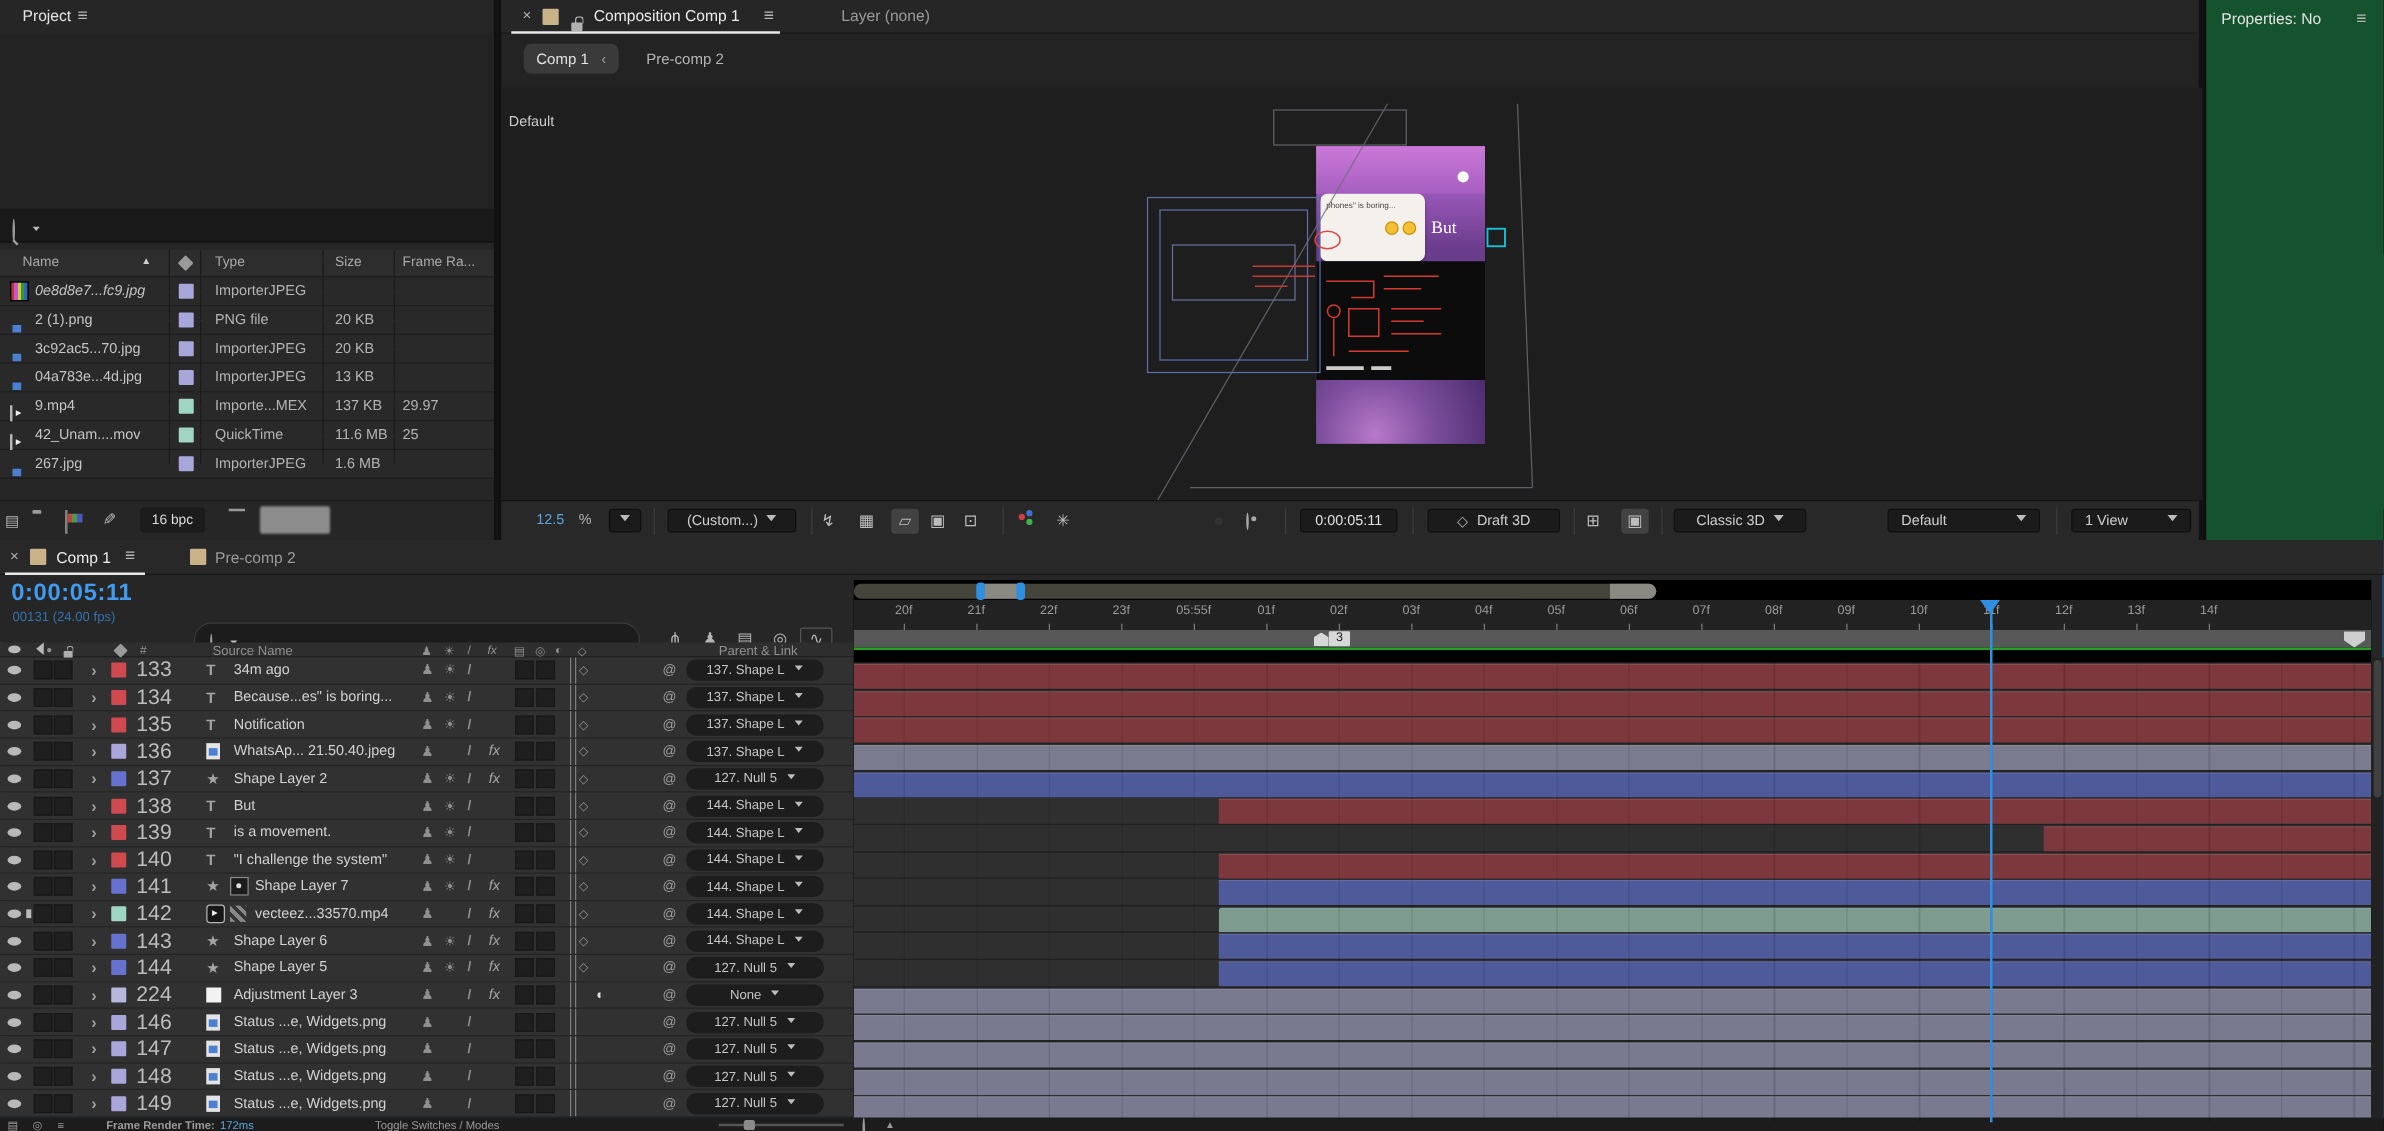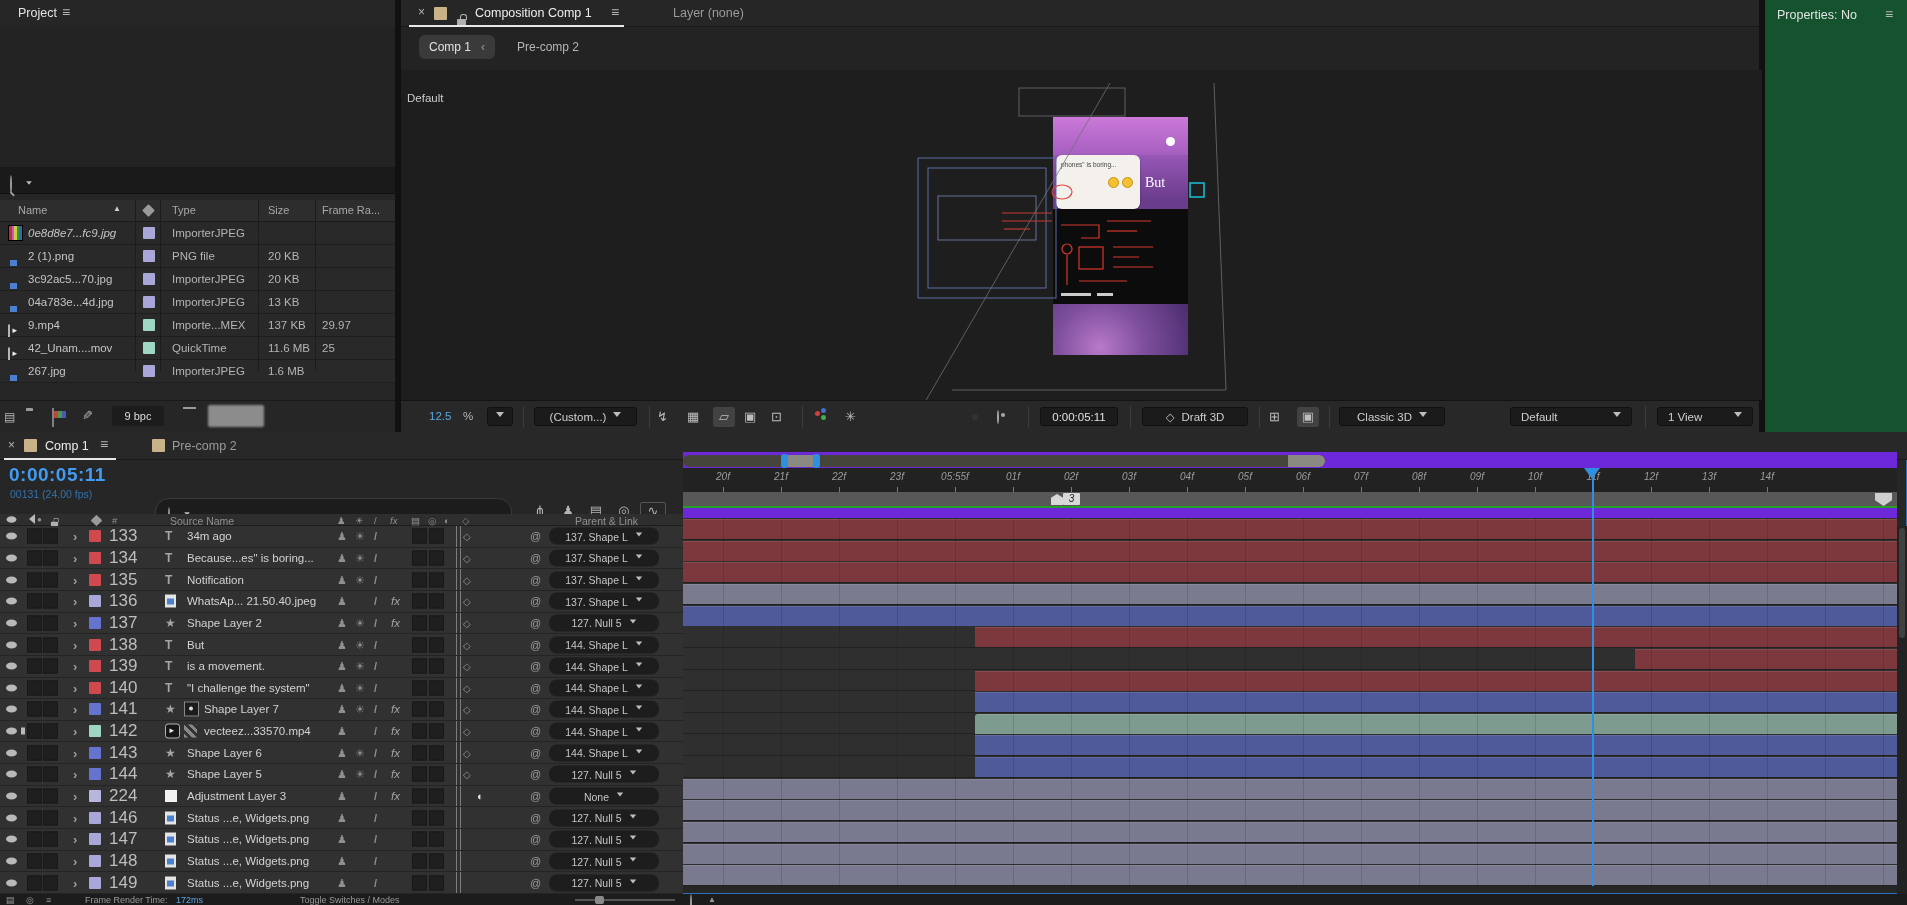--- a/index.html
+++ b/index.html
@@ -105,21 +105,21 @@
   .sw{color:#8f8f8f;font-size:11px;}
   .sw-anchor{left:337px;}.sw-sun{left:355px;}.sw-slash{left:374px;font-weight:bold;}
   .sw-fx{left:391px;font-style:italic;font-size:11.5px;color:#a5a5a5;}
   .swb1{left:412px;}.swb2{left:429px;}
   .vln{left:456px;width:1px;height:100%;top:0;transform:none;background:#7d7d7d;}
   .vln2{left:460px;}
   .sw-cube{left:463px;font-size:10px;}
   .sw-adj2{left:477px;color:#e0e0e0;font-size:11px;}
   .whip{left:530px;color:#9a9a9a;font-size:11px;}
   .pdd{left:549px;width:110px;height:17px;background:#1d1d1d;border-radius:8px;color:#c6c6c6;font-size:10.5px;display:flex;align-items:center;justify-content:center;gap:7px;}
-  #track-area{position:absolute;left:683px;top:20px;width:1214px;height:434px;background:#6d28d9;overflow:hidden;font-style:italic;}
+  #track-area{position:absolute;left:683px;top:32px;width:1214px;height:434px;background:#000000;overflow:hidden;}
   .navigator{position:absolute;left:0;top:3px;width:642px;height:12px;background:#45453c;border-radius:6px;}
   .nav-light{position:absolute;top:0;height:12px;background:#8a8a82;}
   .nav-handle{position:absolute;top:-1px;width:7px;height:14px;background:#2f8fe0;border-radius:3px;}
   #ruler{position:absolute;left:0;top:16px;width:1214px;height:24px;background:#222222;border-bottom:1px solid #141414;}
   .rlabel{position:absolute;top:3px;transform:translateX(-50%);font-size:10px;color:#9c9c9c;}
   .rtick{position:absolute;bottom:0;width:1px;height:5px;background:#7a7a7a;}
   .workbar{position:absolute;left:0;top:40px;width:1214px;height:14px;background:#585858;}
   .cacheline{position:absolute;left:0;top:54px;width:1214px;height:2px;background:#27a027;}
   .trow{position:absolute;left:0;width:1214px;height:21.65px;background:#2f2f2f;border-bottom:1px solid #212121;box-sizing:border-box;}
   .tbar{position:absolute;top:1px;height:19px;right:0;border-top:1px solid rgba(255,255,255,.10);}
@@ -188,21 +188,21 @@
         <div class="prow"><span class="picon pi-image"></span><span class="pname txt">04a783e...4d.jpg</span><span class="plab" style="background: rgb(169, 166, 217);"></span><span class="ptype txt">ImporterJPEG</span><span class="psize txt">13 KB</span><span class="pfps txt"></span><span class="pcol-line" style="left: 135px; height: 22px;"></span><span class="pcol-line" style="left: 160px; height: 22px;"></span><span class="pcol-line" style="left: 258px; height: 22px;"></span><span class="pcol-line" style="left: 315px; height: 22px;"></span></div>
         <div class="prow"><span class="picon pi-video"></span><span class="pname txt">9.mp4</span><span class="plab" style="background: rgb(159, 214, 195);"></span><span class="ptype txt">Importe...MEX</span><span class="psize txt">137 KB</span><span class="pfps txt">29.97</span><span class="pcol-line" style="left: 135px; height: 22px;"></span><span class="pcol-line" style="left: 160px; height: 22px;"></span><span class="pcol-line" style="left: 258px; height: 22px;"></span><span class="pcol-line" style="left: 315px; height: 22px;"></span></div>
         <div class="prow"><span class="picon pi-video"></span><span class="pname txt">42_Unam....mov</span><span class="plab" style="background: rgb(159, 214, 195);"></span><span class="ptype txt">QuickTime</span><span class="psize txt">11.6 MB</span><span class="pfps txt">25</span><span class="pcol-line" style="left: 135px; height: 22px;"></span><span class="pcol-line" style="left: 160px; height: 22px;"></span><span class="pcol-line" style="left: 258px; height: 22px;"></span><span class="pcol-line" style="left: 315px; height: 22px;"></span></div>
         <div class="prow"><span class="picon pi-image"></span><span class="pname txt">267.jpg</span><span class="plab" style="background: rgb(169, 166, 217);"></span><span class="ptype txt">ImporterJPEG</span><span class="psize txt">1.6 MB</span><span class="pfps txt"></span><span class="pcol-line" style="left: 135px; height: 22px;"></span><span class="pcol-line" style="left: 160px; height: 22px;"></span><span class="pcol-line" style="left: 258px; height: 22px;"></span><span class="pcol-line" style="left: 315px; height: 22px;"></span></div>
       </div>
     <div class="abs prj-footer">
       <span class="abs glyph" style="left:4px;top:9px;font-size:12px;">▤</span>
       <span class="abs i-folder" style="left:26px;top:10px;"></span>
       <span class="abs i-film" style="left:52px;top:8px;"></span>
       <span class="abs glyph" style="left:82px;top:7px;font-size:13px;transform:scaleX(-1);">✎</span>
-      <div class="abs" style="left:112px;top:5px;width:52px;height:20px;background:#1c1c1c;border-radius:3px;display:flex;align-items:center;justify-content:center;font-size:11px;color:#dcdcdc;">9 bpc</div>
+      <div class="abs" style="left:112px;top:5px;width:52px;height:20px;background:#1c1c1c;border-radius:3px;display:flex;align-items:center;justify-content:center;font-size:11px;color:#dcdcdc;">16 bpc</div>
       <span class="abs i-trash" style="left:182px;top:9px;"></span>
       <div class="abs" style="left:208px;top:4px;width:56px;height:22px;background:#8c8c8c;border-radius:2px;filter:blur(1px);"></div>
     </div>
   </section>
 
   <section id="viewer-panel">
     <div class="abs vtab-row">
       <span class="abs glyph" style="left:17px;top:5px;font-size:12px;">×</span>
       <span class="abs tan-sq" style="left:33px;top:7px;"></span>
       <span class="abs i-lock" style="left:56px;top:12px;"></span>
@@ -880,21 +880,21 @@
     </div>
     <div class="tl-vscroll">
         <span></span>
       </div>
   </section>
 
   <div id="status-bar">
     <span class="s glyph" style="left:6px;font-size:9px;">▤</span>
     <span class="s glyph" style="left:26px;font-size:9px;">◎</span>
     <span class="s glyph" style="left:46px;font-size:9px;">≡</span>
-    <span class="s" style="left:85px;">Frame Render Time:</span>
+    <span class="s" style="left:85px;font-weight:bold;">Frame Render Time:</span>
     <span class="s" style="left:176px;color:#5ba7e0;">172ms</span>
     <span class="s" style="left:300px;">Toggle Switches / Modes</span>
     <span class="abs" style="left:575px;top:5px;width:100px;height:2px;background:#555;"></span>
     <span class="abs" style="left:595px;top:2px;width:9px;height:8px;background:#8a8a8a;border-radius:2px;"></span>
     <span class="abs i-mag" style="left:690px;top:1px;transform:scale(.75);"></span>
     <span class="s glyph" style="left:708px;font-size:8px;">▲</span>
   </div>
 </div>
 
 </body></html>

